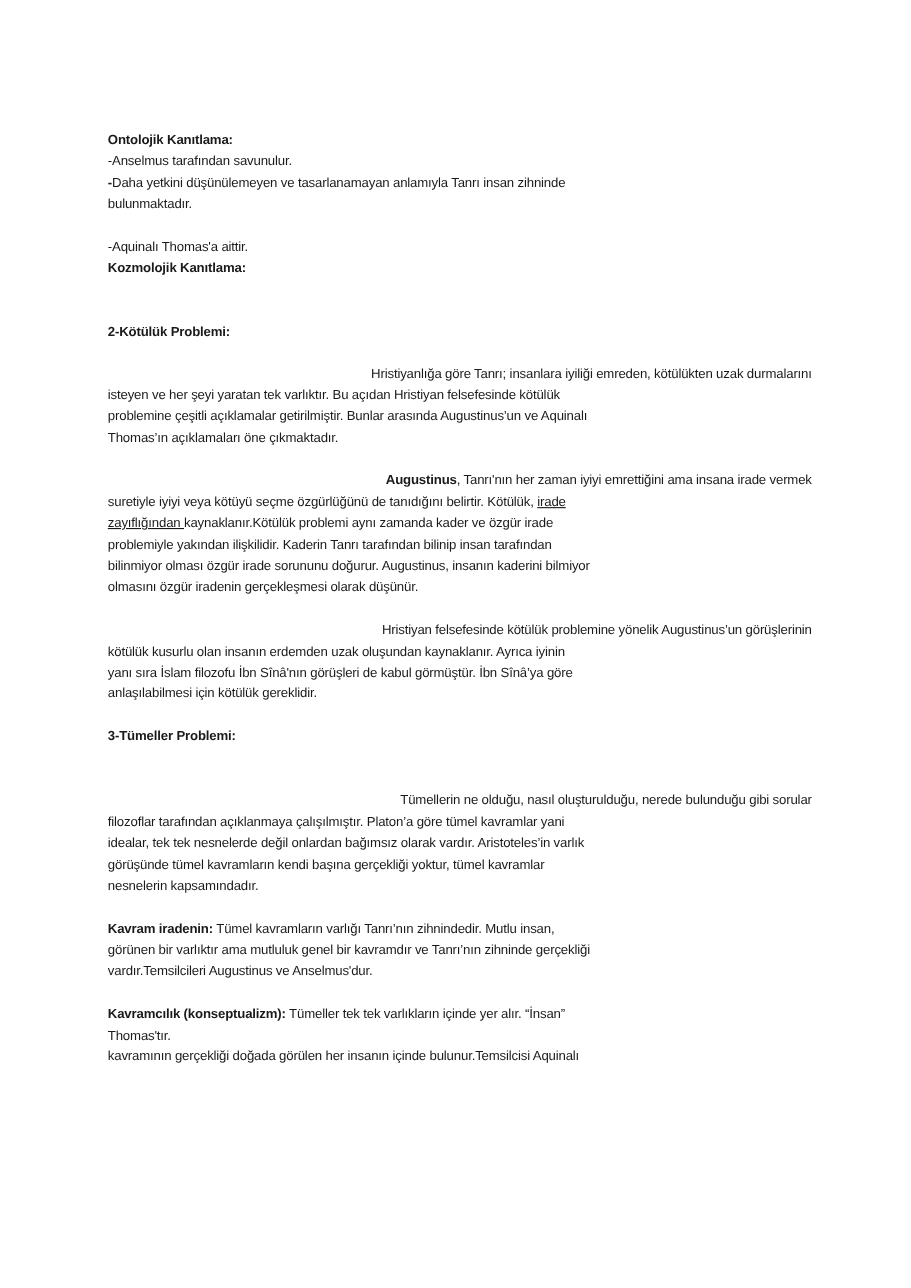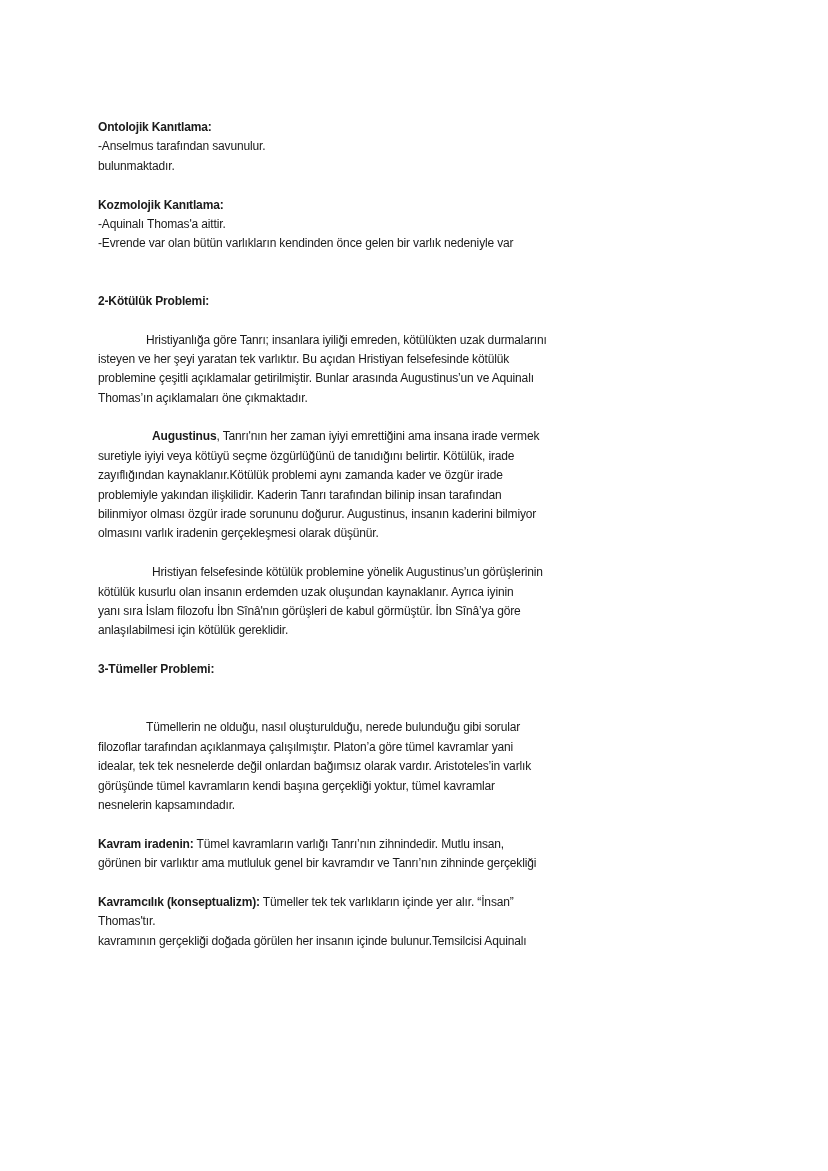--- a/index.html
+++ b/index.html
@@ -24,43 +24,43 @@
       line-height: 19.4px;
       font-stretch: condensed;
     }
     .line {
       white-space: nowrap;
       display: block;
       height: 19.4px;
       letter-spacing: -0.15px;
     }
     .b { font-weight: bold; }
-    .u { }
-    .indent { padding-left: 48px; }
+    .u { text-decoration: underline; }
+    .indent { padding-left: 48px; text-align: right; }
     .gap1 { height: 19.4px; }
     .gap2 { height: 38px; }
     .heading { font-weight: bold; }
   </style>
 </head>
 <body>
 
 <div class="page">
 
   <div>
     <span class="line heading">Ontolojik Kanıtlama:</span>
     <span class="line">-Anselmus tarafından savunulur.</span>
+    <span class="line"><span class="b">-</span><span>Daha yetkini düşünülemeyen ve tasarlanamayan anlamıyla Tanrı insan zihninde</span></span>
     <span class="line">bulunmaktadır.</span>
   </div>
 
   <div class="gap1"></div>
 
   <div>
+    <span class="line">-Aquinalı Thomas'a aittir.</span>
     <span class="line heading">Kozmolojik Kanıtlama:</span>
-    <span class="line">-Aquinalı Thomas'a aittir.</span>
-    <span class="line">-Evrende var olan bütün varlıkların kendinden önce gelen bir varlık nedeniyle var</span>
   </div>
 
   <div class="gap2"></div>
 
   <div>
     <span class="line heading">2-Kötülük Problemi:</span>
     <div class="gap1"></div>
 
     <div>
       <span class="line indent">Hristiyanlığa göre Tanrı; insanlara iyiliği emreden, kötülükten uzak durmalarını</span>
@@ -69,21 +69,21 @@
       <span class="line">Thomas’ın açıklamaları öne çıkmaktadır.</span>
     </div>
     <div class="gap1"></div>
 
     <div>
       <span class="line indent" style="padding-left:54px"><span class="b">Augustinus</span><span>, Tanrı'nın her zaman iyiyi emrettiğini ama insana irade vermek</span></span>
       <span class="line"><span>suretiyle iyiyi veya kötüyü seçme özgürlüğünü de tanıdığını belirtir. Kötülük, </span><span class="u">irade</span></span>
       <span class="line"><span class="u">zayıflığından </span><span>kaynaklanır.Kötülük problemi aynı zamanda kader ve özgür irade</span></span>
       <span class="line">problemiyle yakından ilişkilidir. Kaderin Tanrı tarafından bilinip insan tarafından</span>
       <span class="line">bilinmiyor olması özgür irade sorununu doğurur. Augustinus, insanın kaderini bilmiyor</span>
-      <span class="line">olmasını varlık iradenin gerçekleşmesi olarak düşünür.</span>
+      <span class="line">olmasını özgür iradenin gerçekleşmesi olarak düşünür.</span>
     </div>
     <div class="gap1"></div>
 
     <div>
       <span class="line indent" style="padding-left:54px">Hristiyan felsefesinde kötülük problemine yönelik Augustinus’un görüşlerinin</span>
       <span class="line">kötülük kusurlu olan insanın erdemden uzak oluşundan kaynaklanır. Ayrıca iyinin</span>
       <span class="line">yanı sıra İslam filozofu İbn Sînâ'nın görüşleri de kabul görmüştür. İbn Sînâ’ya göre</span>
       <span class="line">anlaşılabilmesi için kötülük gereklidir.</span>
     </div>
   </div>
@@ -101,20 +101,21 @@
       <span class="line">filozoflar tarafından açıklanmaya çalışılmıştır. Platon’a göre tümel kavramlar yani</span>
       <span class="line">idealar, tek tek nesnelerde değil onlardan bağımsız olarak vardır. Aristoteles’in varlık</span>
       <span class="line">görüşünde tümel kavramların kendi başına gerçekliği yoktur, tümel kavramlar</span>
       <span class="line">nesnelerin kapsamındadır.</span>
     </div>
     <div class="gap1"></div>
 
     <div>
       <span class="line"><span class="b">Kavram iradenin:</span><span> Tümel kavramların varlığı Tanrı’nın zihnindedir. Mutlu insan,</span></span>
       <span class="line">görünen bir varlıktır ama mutluluk genel bir kavramdır ve Tanrı’nın zihninde gerçekliği</span>
+      <span class="line">vardır.Temsilcileri Augustinus ve Anselmus'dur.</span>
     </div>
     <div class="gap1"></div>
 
     <div>
       <span class="line"><span class="b">Kavramcılık (konseptualizm):</span><span> Tümeller tek tek varlıkların içinde yer alır. “İnsan”</span></span>
       <span class="line">Thomas'tır.</span>
       <span class="line">kavramının gerçekliği doğada görülen her insanın içinde bulunur.Temsilcisi Aquinalı</span>
     </div>
   </div>
 

